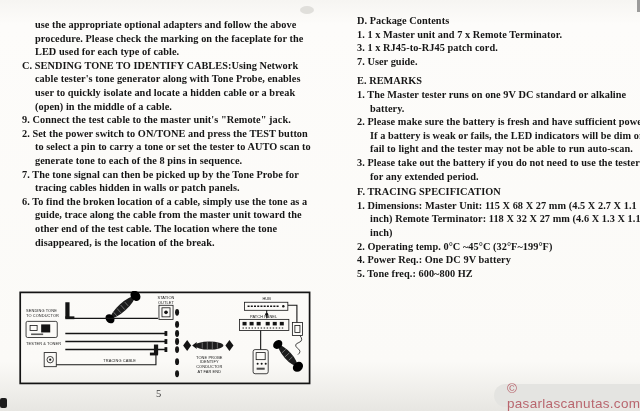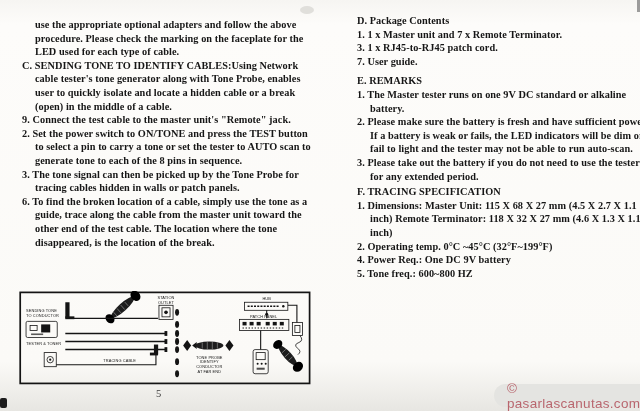--- a/index.html
+++ b/index.html
@@ -38,21 +38,21 @@
 </head>
 <body>
 
 <div class="scan">
 
   <div class="col col-left">
     <p class="para indent">use the appropriate optional adapters and follow the above procedure. Please check the marking on the faceplate for the LED used for each type of cable.</p>
     <p class="para hang">C. SENDING TONE TO IDENTIFY CABLES:Using Network cable tester's tone generator along with Tone Probe, enables user to quickly isolate and locate a hidden cable or a break (open) in the middle of a cable.</p>
     <p class="para hang">9. Connect the test cable to the master unit's "Remote" jack.</p>
     <p class="para hang">2. Set the power switch to ON/TONE and press the TEST button to select a pin to carry a tone or set the tester to AUTO scan to generate tone to each of the 8 pins in sequence.</p>
-    <p class="para hang">3. The tone signal can then be picked up by the Tone Probe for tracing cables hidden in walls or patch panels.</p>
+    <p class="para hang">7. The tone signal can then be picked up by the Tone Probe for tracing cables hidden in walls or patch panels.</p>
     <p class="para hang">6. To find the broken location of a cable, simply use the tone as a guide, trace along the cable from the master unit toward the other end of the test cable. The location where the tone disappeared, is the location of the break.</p>
   </div>
 
   <svg class="diagram" viewBox="0 0 290 93">
     <rect x="1.2" y="1.2" width="287.4" height="90.4" fill="none" stroke="#141414" stroke-width="1.7"></rect>
 
     <text class="dt" x="7" y="21">SENDING TONE</text>
     <text class="dt" x="7" y="26">TO CONDUCTOR</text>
     <g>
       <rect x="7" y="30" width="31" height="16" rx="1.5" class="dth"></rect>

